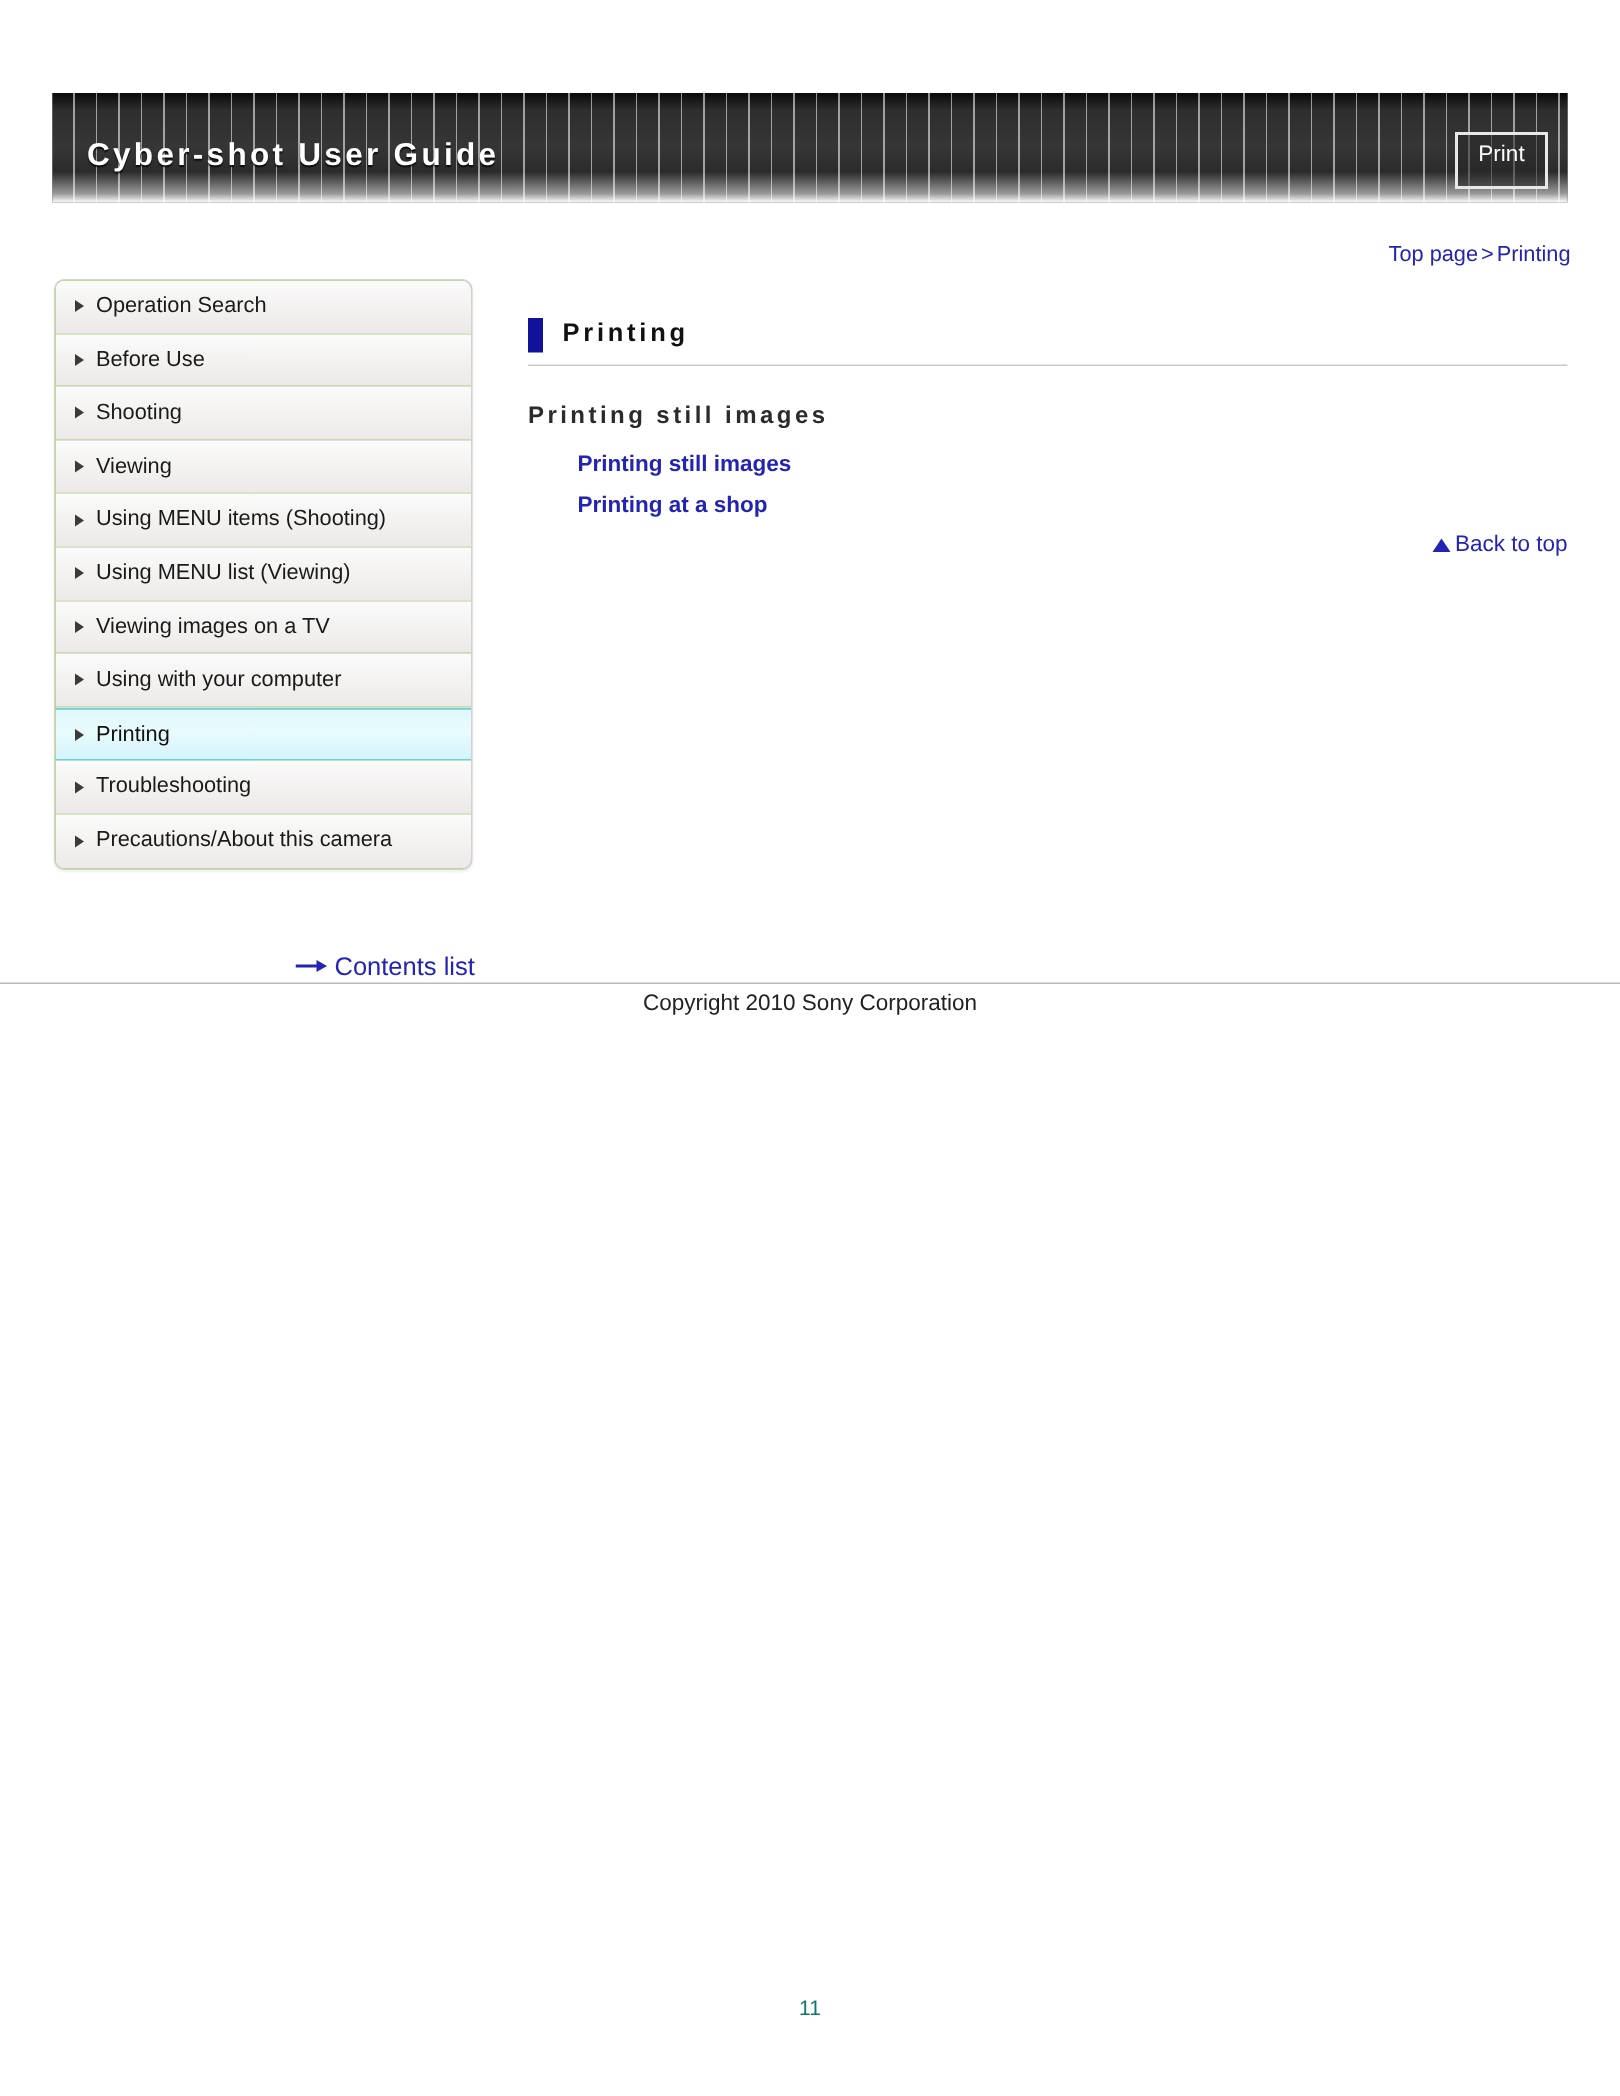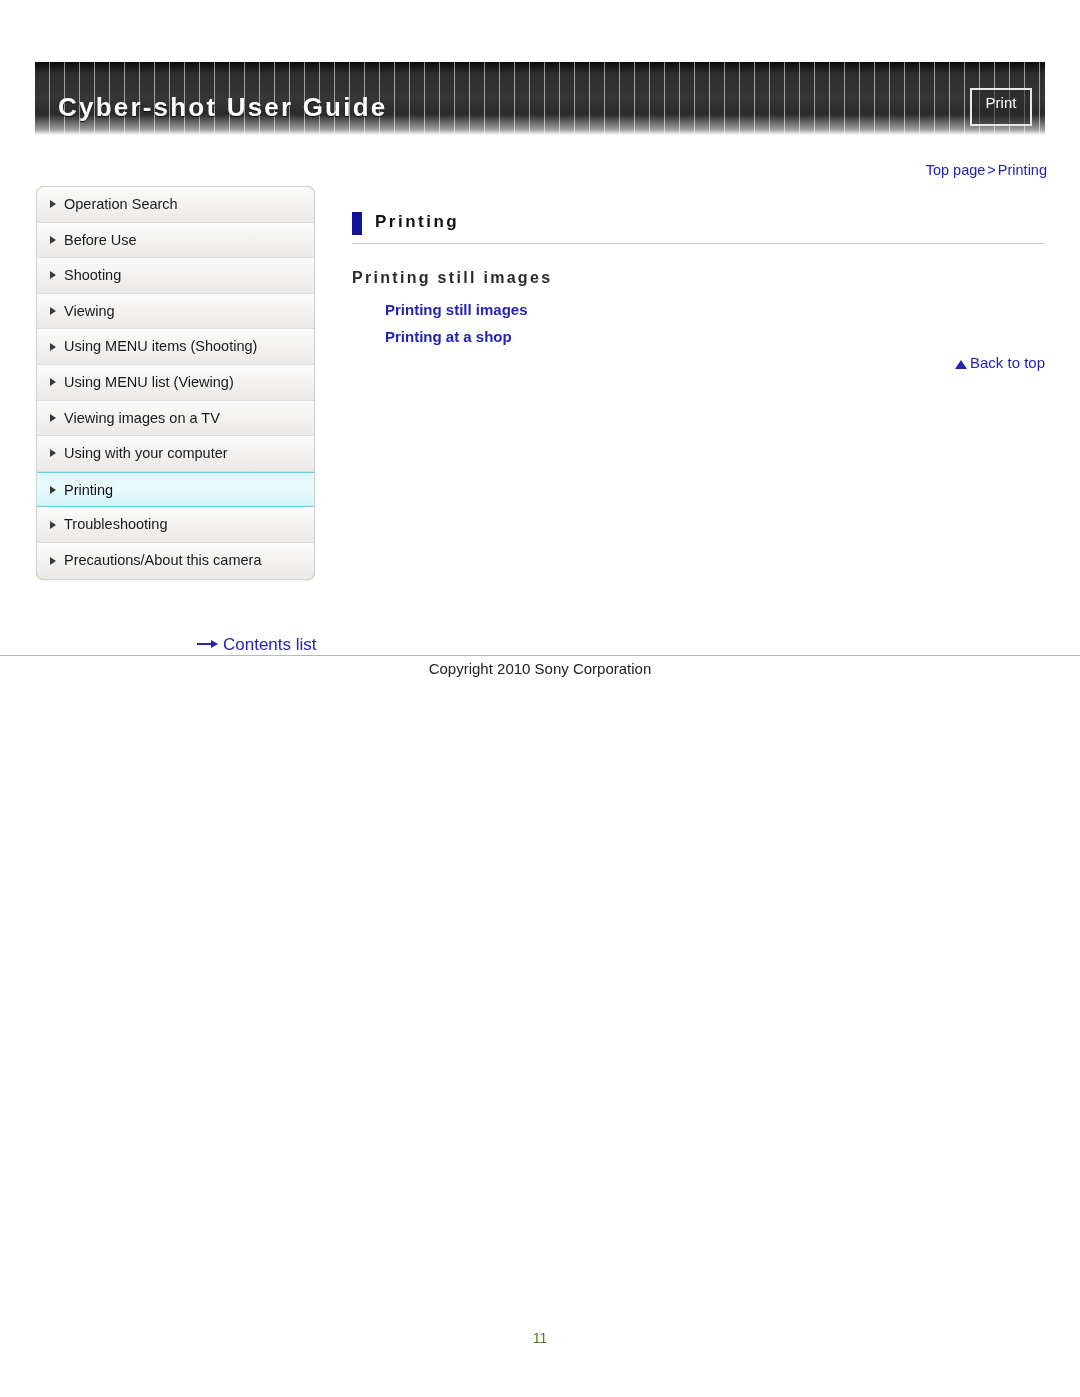--- a/index.html
+++ b/index.html
@@ -37,21 +37,21 @@
         #2b2b2b 72%,
         #9a9a9a 92%,
         #ffffff 100%);
     overflow: hidden;
   }
   .banner-title {
     position: absolute;
     left: 23px;
     top: 30px;
     color: #ffffff;
-    font-size: 26px;
+    font-size: 21px;
     font-weight: bold;
     letter-spacing: 2.2px;
     white-space: nowrap;
     text-shadow: 0 1px 1px rgba(0,0,0,0.8);
   }
   .print-button {
     position: absolute;
     right: 13px;
     top: 26px;
     width: 62px;
@@ -233,21 +233,21 @@
     font-size: 15px;
     color: #222222;
   }
   .page-number {
     position: absolute;
     left: 0;
     top: 1330px;
     width: 1080px;
     text-align: center;
     font-size: 14px;
-    color: #4d7c0f;
+    color: #0f766e;
   }
 </style>
 </head>
 <body>
 
 <div class="banner">
   <div class="banner-title">Cyber-shot User Guide</div>
   <div class="print-button">Print</div>
 </div>
 

